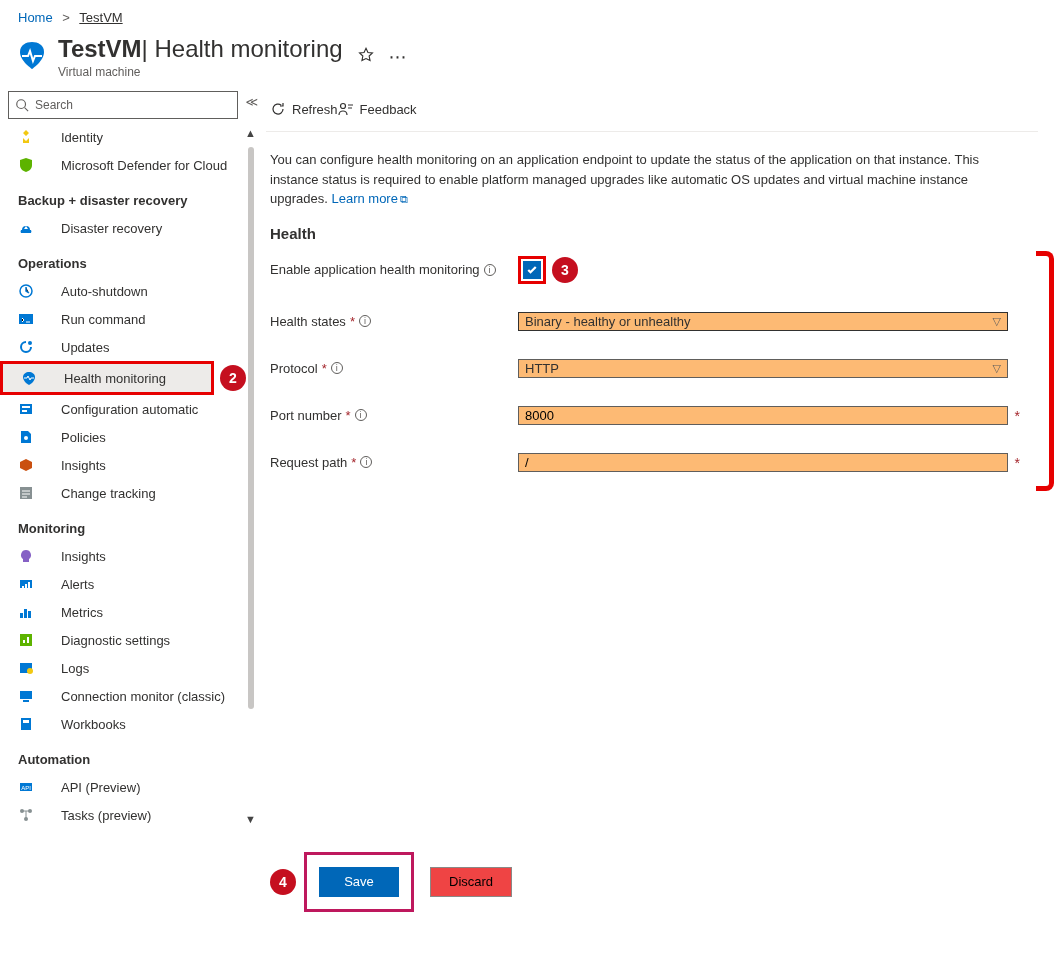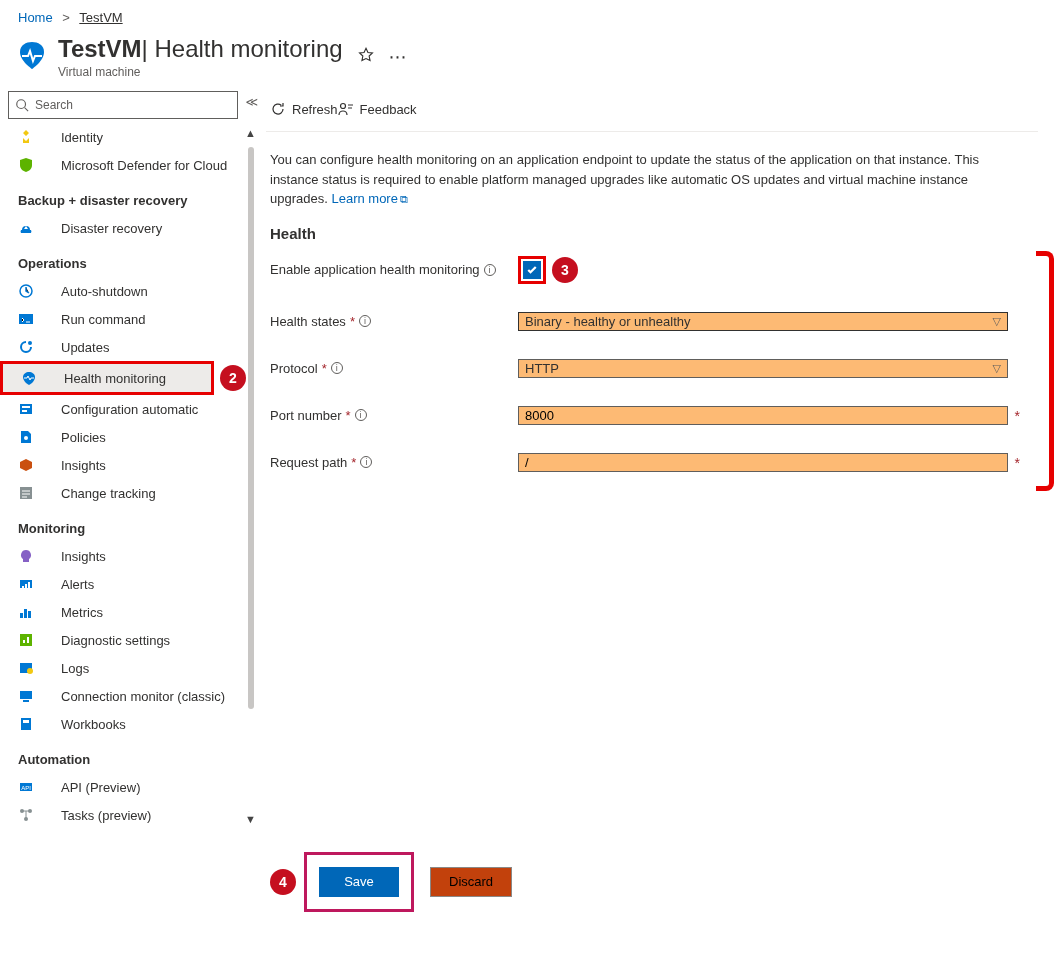--- a/index.html
+++ b/index.html
@@ -63,21 +63,21 @@
   .req-indicator{position:absolute; right:-12px; top:2px; color:#a4262c; font-size:14px;}
   
   .checkbox-wrap{display:flex;align-items:center;gap:6px;}
   .checkbox-box{width:18px;height:18px;background:#0067b8;display:flex;align-items:center;justify-content:center;}
   .checkbox-box svg{width:12px;height:12px;stroke:#fff;stroke-width:3;fill:none;}
   .checkbox-highlight{border:3px solid #e60000; padding:2px; display:inline-flex;}
   
   .bracket{position:absolute; right:-16px; top:34px; height:240px; width:18px; border-right:5px solid #e60000; border-top:5px solid #e60000; border-bottom:5px solid #e60000; border-top-right-radius:8px; border-bottom-right-radius:8px;}
   
   .footer{padding:14px 4px 18px;display:flex;align-items:center;gap:16px;}
-  .btn{height:30px;padding:0 18px;font-size:13px;border:1px solid #8a8886;background:#c2410c;cursor:pointer;display:inline-flex;align-items:center;justify-content:center;}
+  .btn{height:30px;padding:0 18px;font-size:13px;border:1px solid #8a8886;background:#ef4444;cursor:pointer;display:inline-flex;align-items:center;justify-content:center;}
   .btn-primary{background:#0067b8;border-color:#0067b8;color:#fff;min-width:80px;}
   .btn-outline-highlight{border:3px solid #be185d;padding:12px;display:inline-flex;align-items:center;}
   .footer-wrap{display:flex;align-items:center;gap:8px;}
 </style>
 </head>
 <body>
 
 <div class="breadcrumb">
   <a href="#">Home</a>
   <span class="sep">&gt;</span>

